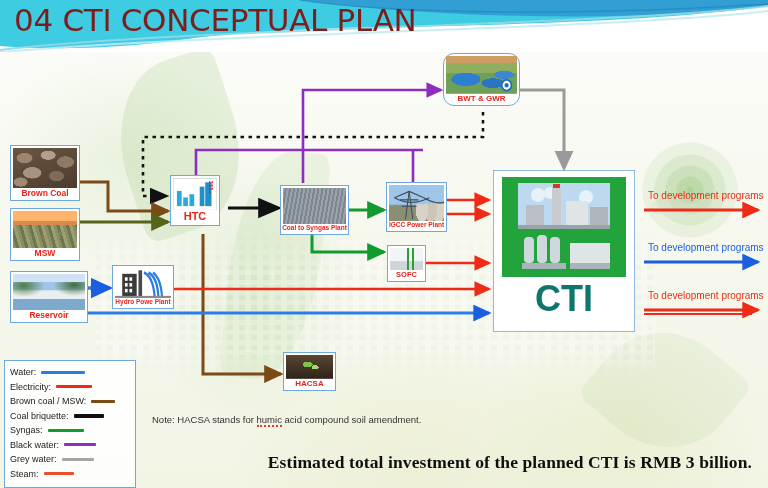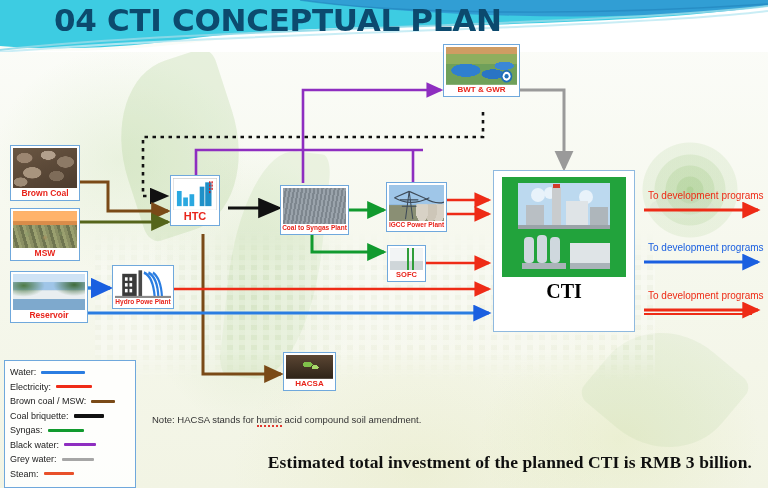--- a/index.html
+++ b/index.html
@@ -33,22 +33,22 @@
       repeating-linear-gradient(0deg, rgba(255,255,255,0) 0 5px, rgba(255,255,255,.7) 5px 10px),
       linear-gradient(180deg, rgba(195,205,185,.35), rgba(200,210,190,.15));
     -webkit-mask-image:linear-gradient(180deg, transparent 0, #000 30%, #000 80%, transparent 100%);
             mask-image:linear-gradient(180deg, transparent 0, #000 30%, #000 80%, transparent 100%);}
   .bg-tower{position:absolute;opacity:.30;background:linear-gradient(180deg,#ced6c6,#e2e7dc);}
 
   
   .header{position:absolute;left:0;top:0;width:768px;height:52px;overflow:hidden;}
   .header svg{position:absolute;left:0;top:0;}
   .hdr-title{position:absolute;left:14px;top:2px;
-    font-size:31px;font-weight:bold;letter-spacing:-.3px;color:#0c4a6e;
-    font-family:"DejaVu Sans","Liberation Sans",sans-serif;white-space:nowrap;margin-left:40px;}
+    font-size:31px;font-weight:normal;letter-spacing:-.3px;color:#7f1d1d;
+    font-family:"DejaVu Sans","Liberation Sans",sans-serif;white-space:nowrap;}
 
   
   .node{position:absolute;background:#fff;border:1px solid #6fa8dc;
     box-sizing:border-box;display:flex;flex-direction:column;align-items:center;
     justify-content:flex-start;padding:2px;}
   .node .thumb{width:100%;flex:1 1 auto;min-height:0;background-size:cover;background-position:center;}
   .node .caption{font-size:8.5px;font-weight:bold;color:#e8241b;line-height:1.05;
     text-align:center;white-space:nowrap;padding-top:1px;}
   .node .caption.big{font-size:11px;}
 
@@ -102,22 +102,22 @@
       linear-gradient(180deg,#5b4633,#2e2318);}
 
   .node .icon-svg{width:100%;height:100%;display:block;}
 
   
   #cti-node{position:absolute;left:493px;top:170px;width:142px;height:162px;
     background:#fff;border:1px solid #8fb9df;box-sizing:border-box;
     display:flex;flex-direction:column;align-items:center;padding:6px 8px 2px;}
   #cti-node .green{width:100%;height:100px;background:#22a33c;
     display:flex;align-items:center;justify-content:center;}
-  #cti-node .cti-label{font-size:20px;font-weight:bold;color:#000000;
-    font-family:Liberation Serif, serif;line-height:1;margin-top:4px;}
+  #cti-node .cti-label{font-size:36px;font-weight:bold;color:#0f766e;
+    font-family:Liberation Sans, sans-serif;line-height:1;margin-top:4px;}
 
   
   #wires{position:absolute;left:0;top:0;width:768px;height:488px;pointer-events:none;}
 
   
   .out-label{position:absolute;font-size:10px;white-space:nowrap;}
 
   
   #legend{position:absolute;left:4px;top:360px;width:132px;height:128px;
     background:rgba(255,255,255,.86);border:1px solid #6fa8dc;box-sizing:border-box;
@@ -304,21 +304,21 @@
       </svg>
     </div>
     <div class="caption" style="font-size:6.5px;">IGCC Power Plant</div>
   </div>
 
   <div class="node" id="n-sofc" style="left:387px;top:245px;width:39px;height:37px;">
     <div class="thumb th-sofc"></div>
     <div class="caption" style="font-size:7.5px;">SOFC</div>
   </div>
 
-  <div class="node" id="n-bwt" style="left:443px;top:44px;width:77px;height:53px;">
+  <div class="node" id="n-bwt" style="left:443px;top:53px;width:77px;height:53px;border-radius:11px;">
     <div class="thumb th-bwt">
       <svg class="icon-svg" viewBox="0 0 75 36" preserveAspectRatio="none">
         <circle cx="64" cy="28" r="6" fill="#1f6fb8"></circle>
         <circle cx="64" cy="28" r="4.2" fill="#fff"></circle>
         <circle cx="64" cy="28" r="2.2" fill="#1f6fb8"></circle>
       </svg>
     </div>
     <div class="caption" style="font-size:8px;">BWT &amp; GWR</div>
   </div>
 

